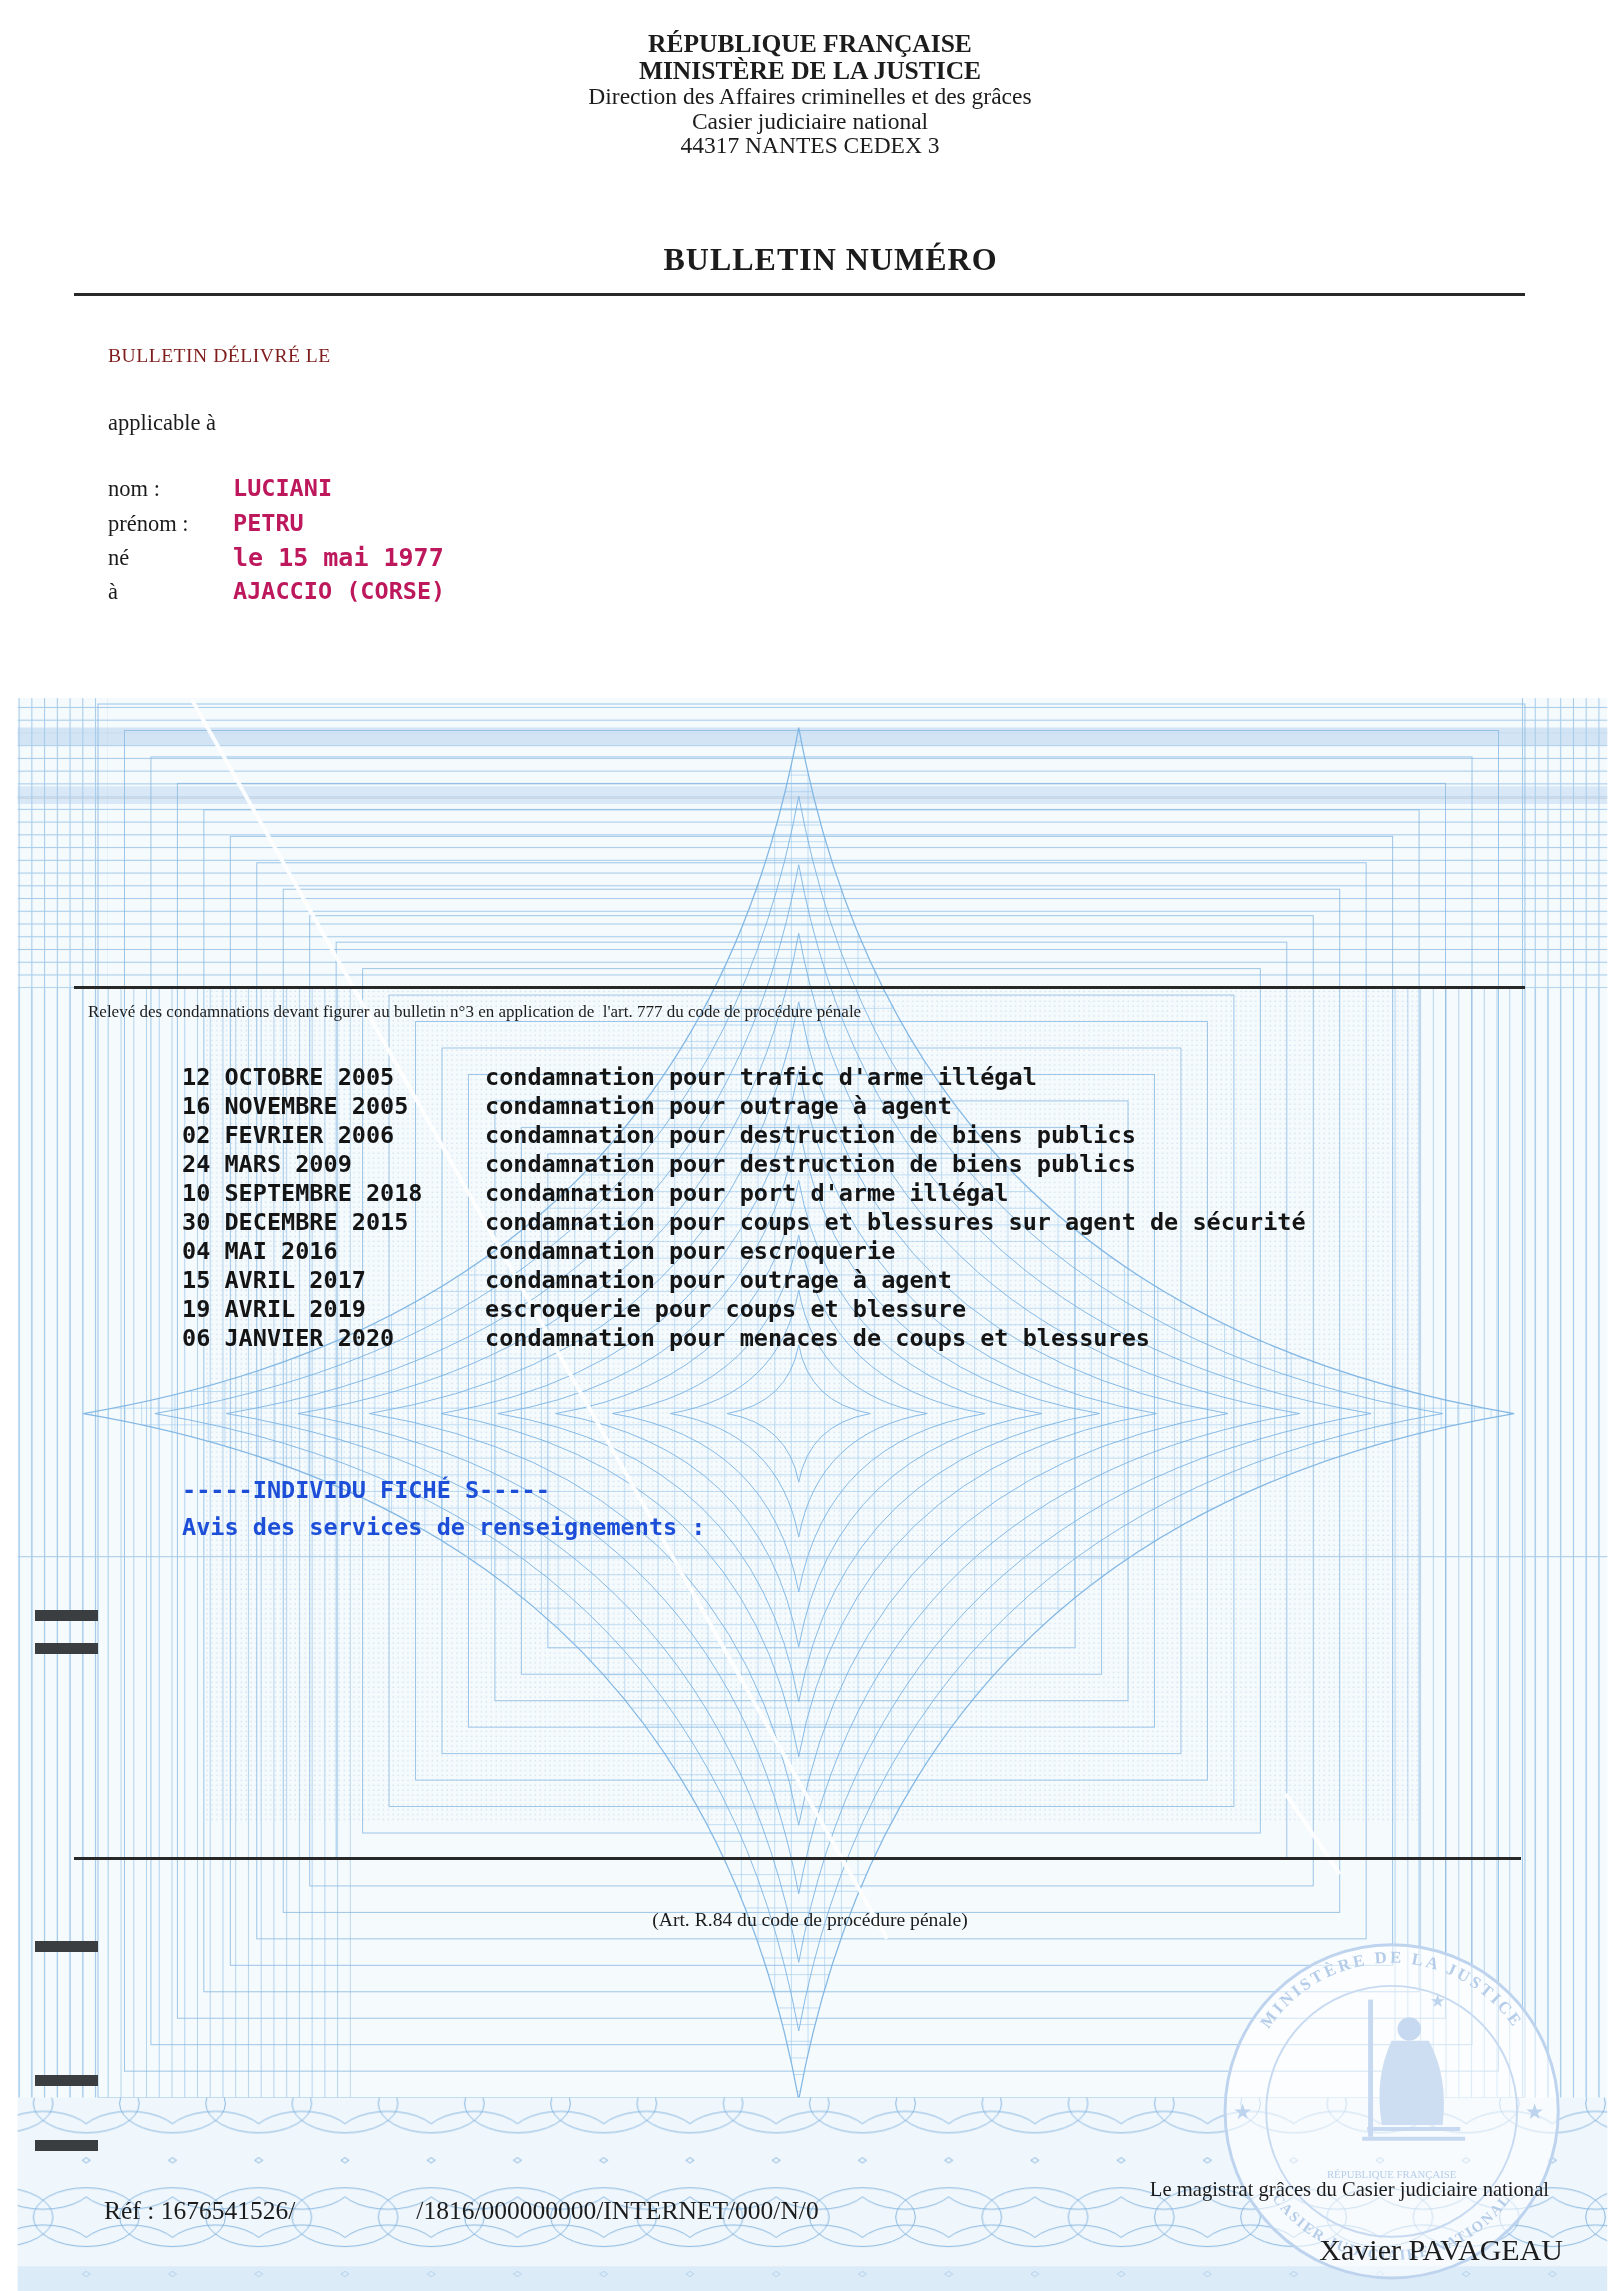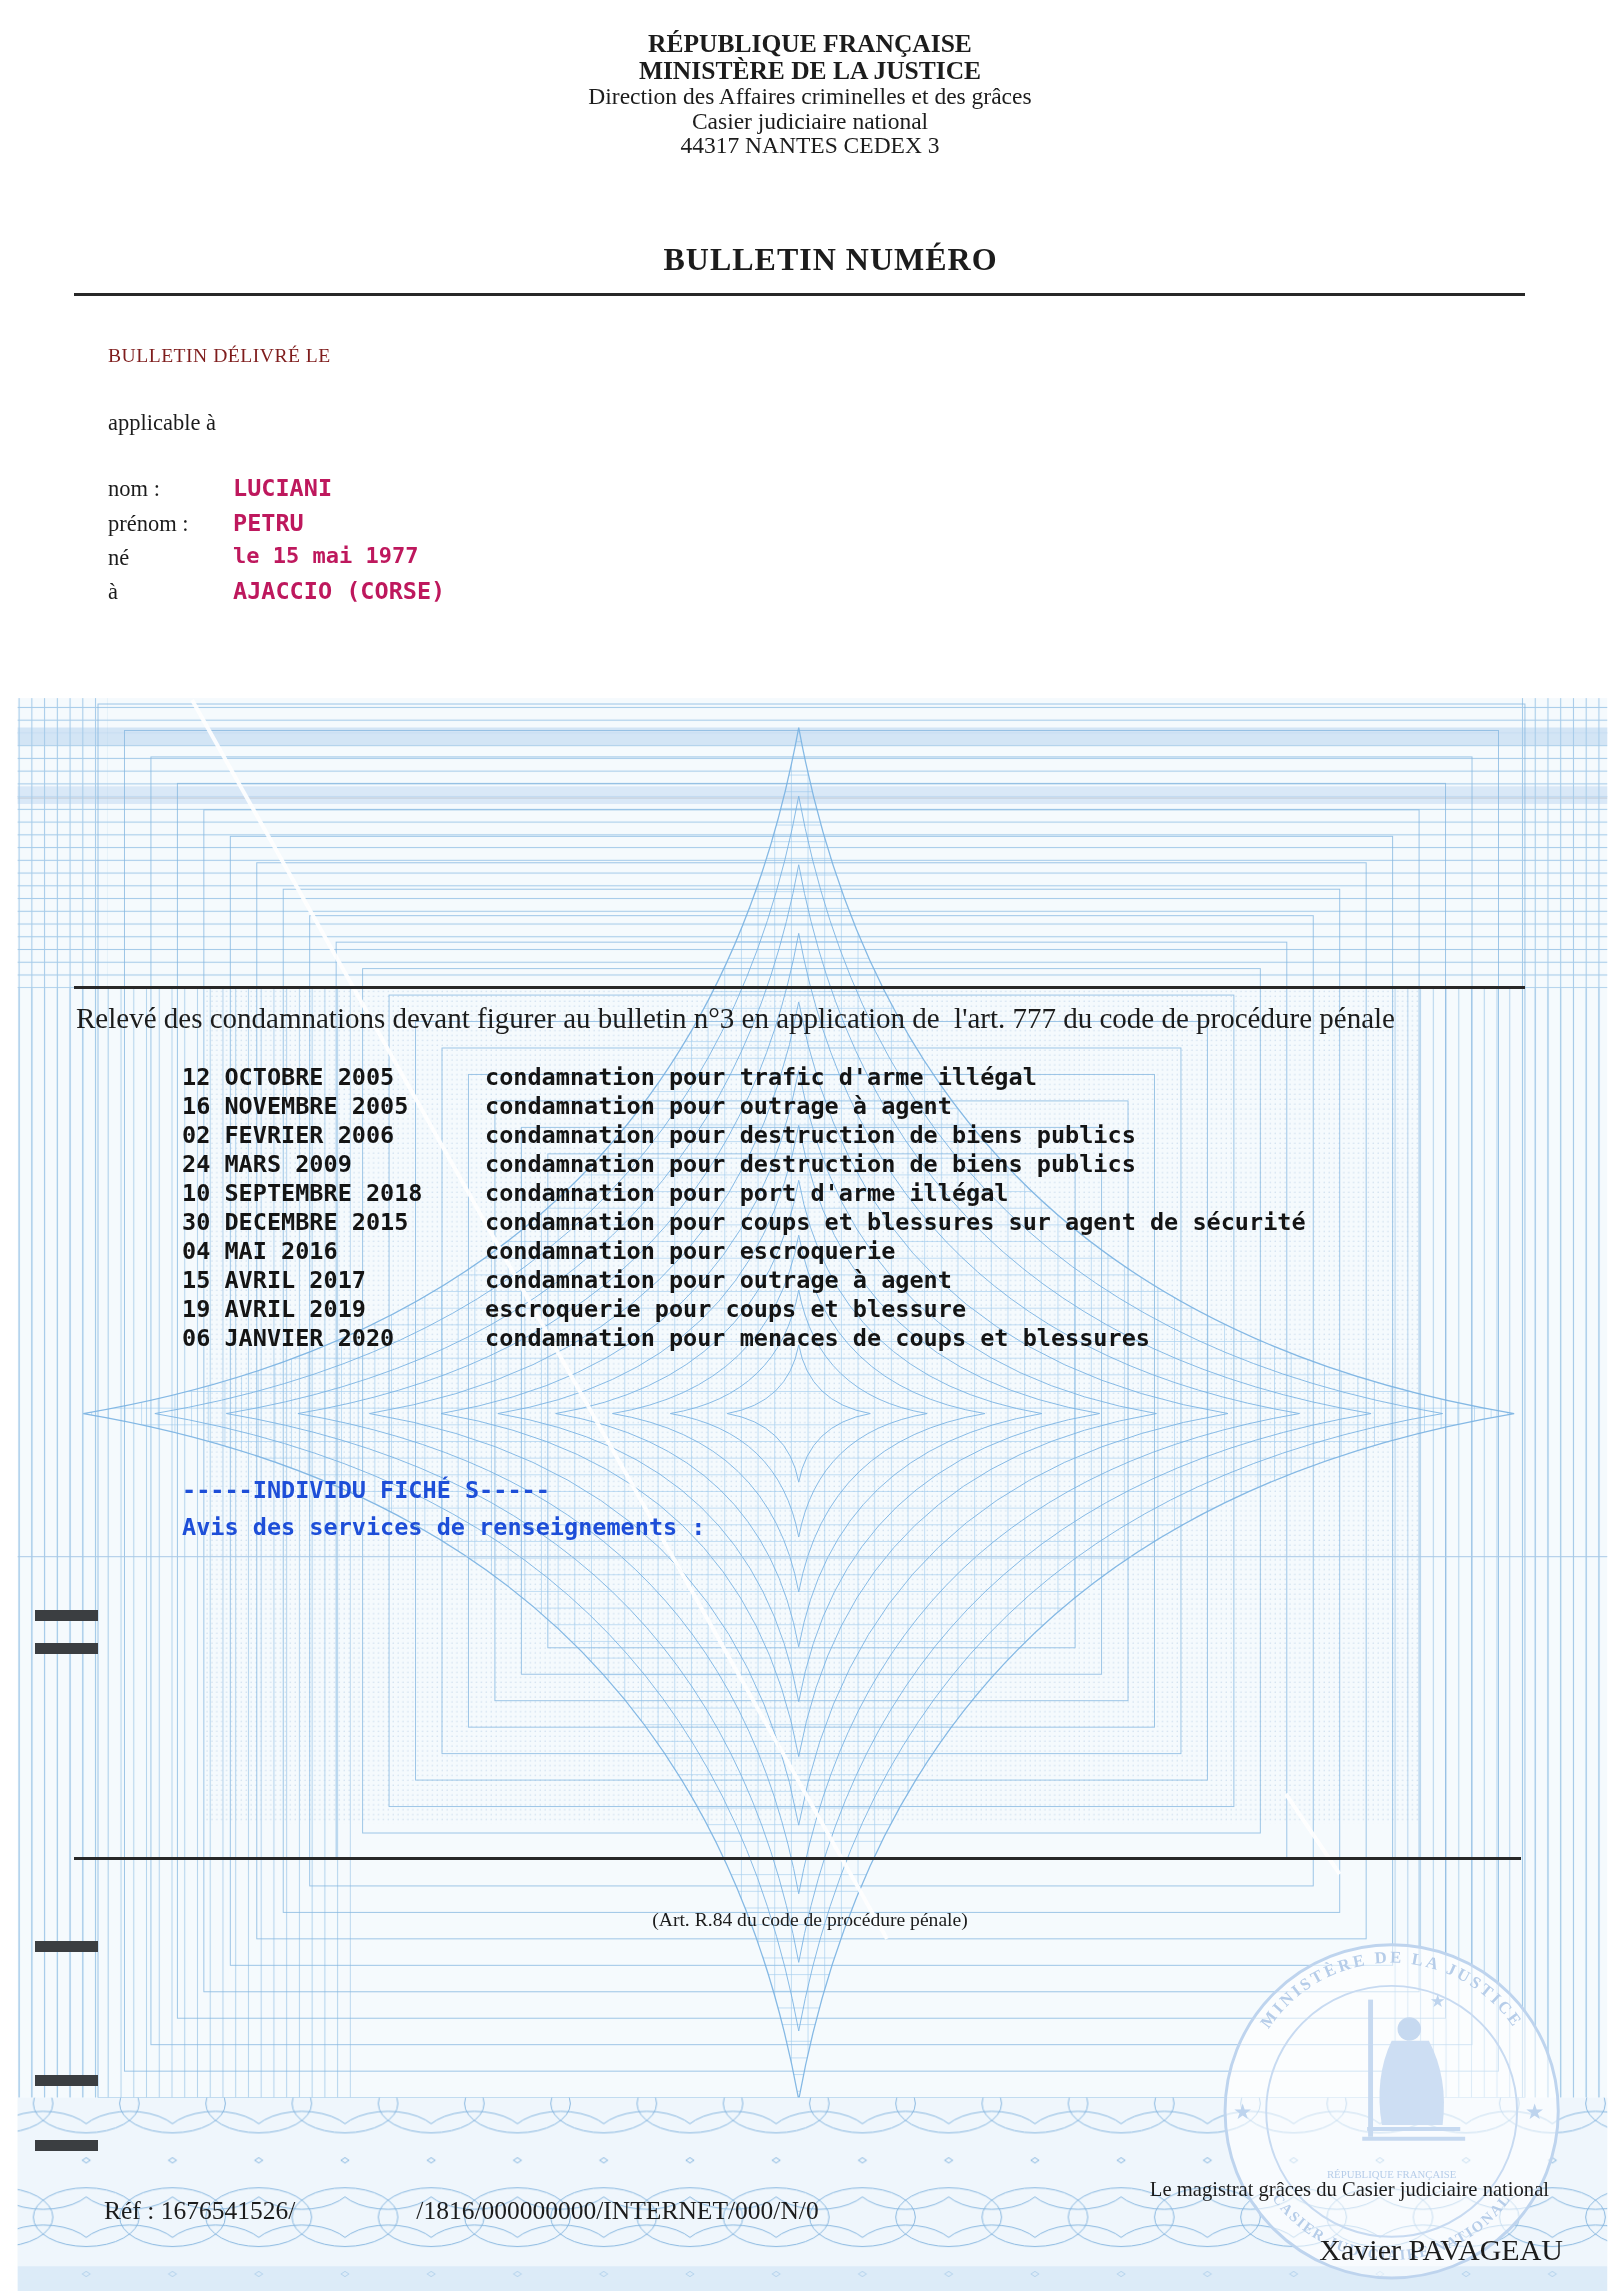--- a/index.html
+++ b/index.html
@@ -153,27 +153,27 @@
     <div class="rule" style="top:293px;left:74px;width:1451px;"></div>
 
     <div class="abs serif" style="top:345px;left:108px;font-size:19.6px;letter-spacing:0.5px;color:#7f1d1d;">BULLETIN DÉLIVRÉ LE</div>
     <div class="abs serif" style="top:410px;left:108px;font-size:22.5px;">applicable à</div>
 
     <div class="abs serif" style="top:476px;left:108px;font-size:22.5px;">nom :</div>
     <div class="abs mono" style="top:474px;left:233px;font-size:23.5px;">LUCIANI</div>
     <div class="abs serif" style="top:511px;left:108px;font-size:22.5px;">prénom :</div>
     <div class="abs mono" style="top:509px;left:233px;font-size:23.5px;">PETRU</div>
     <div class="abs serif" style="top:545px;left:108px;font-size:22.5px;">né</div>
-    <div class="abs mono" style="top:543px;left:233px;font-size:22px;">le 15 mai 1977</div>
+    <div class="abs mono" style="top:543px;left:233px;font-size:25px;">le 15 mai 1977</div>
     <div class="abs serif" style="top:579px;left:108px;font-size:22.5px;">à</div>
     <div class="abs mono" style="top:577px;left:233px;font-size:23.5px;">AJACCIO (CORSE)</div>
 
     <div class="rule" style="top:986px;left:74px;width:1451px;"></div>
 
-    <div class="abs serif" style="top:1002px;left:76px;font-size:29px;white-space:pre;">Relevé des condamnations devant figurer au bulletin n°3 en application de  l'art. 777 du code de procédure pénale</div>
+    <div class="abs serif" style="top:1002px;left:88px;font-size:17px;white-space:pre;">Relevé des condamnations devant figurer au bulletin n°3 en application de  l'art. 777 du code de procédure pénale</div>
 
     <div class="abs" style="top:1063px;left:182px;">
       <div class="entry"><span class="edate">12 OCTOBRE 2005</span><span>condamnation pour trafic d'arme illégal</span></div>
       <div class="entry"><span class="edate">16 NOVEMBRE 2005</span><span>condamnation pour outrage à agent</span></div>
       <div class="entry"><span class="edate">02 FEVRIER 2006</span><span>condamnation pour destruction de biens publics</span></div>
       <div class="entry"><span class="edate">24 MARS 2009</span><span>condamnation pour destruction de biens publics</span></div>
       <div class="entry"><span class="edate">10 SEPTEMBRE 2018</span><span>condamnation pour port d'arme illégal</span></div>
       <div class="entry"><span class="edate">30 DECEMBRE 2015</span><span>condamnation pour coups et blessures sur agent de sécurité</span></div>
       <div class="entry"><span class="edate">04 MAI 2016</span><span>condamnation pour escroquerie</span></div>
       <div class="entry"><span class="edate">15 AVRIL 2017</span><span>condamnation pour outrage à agent</span></div>

